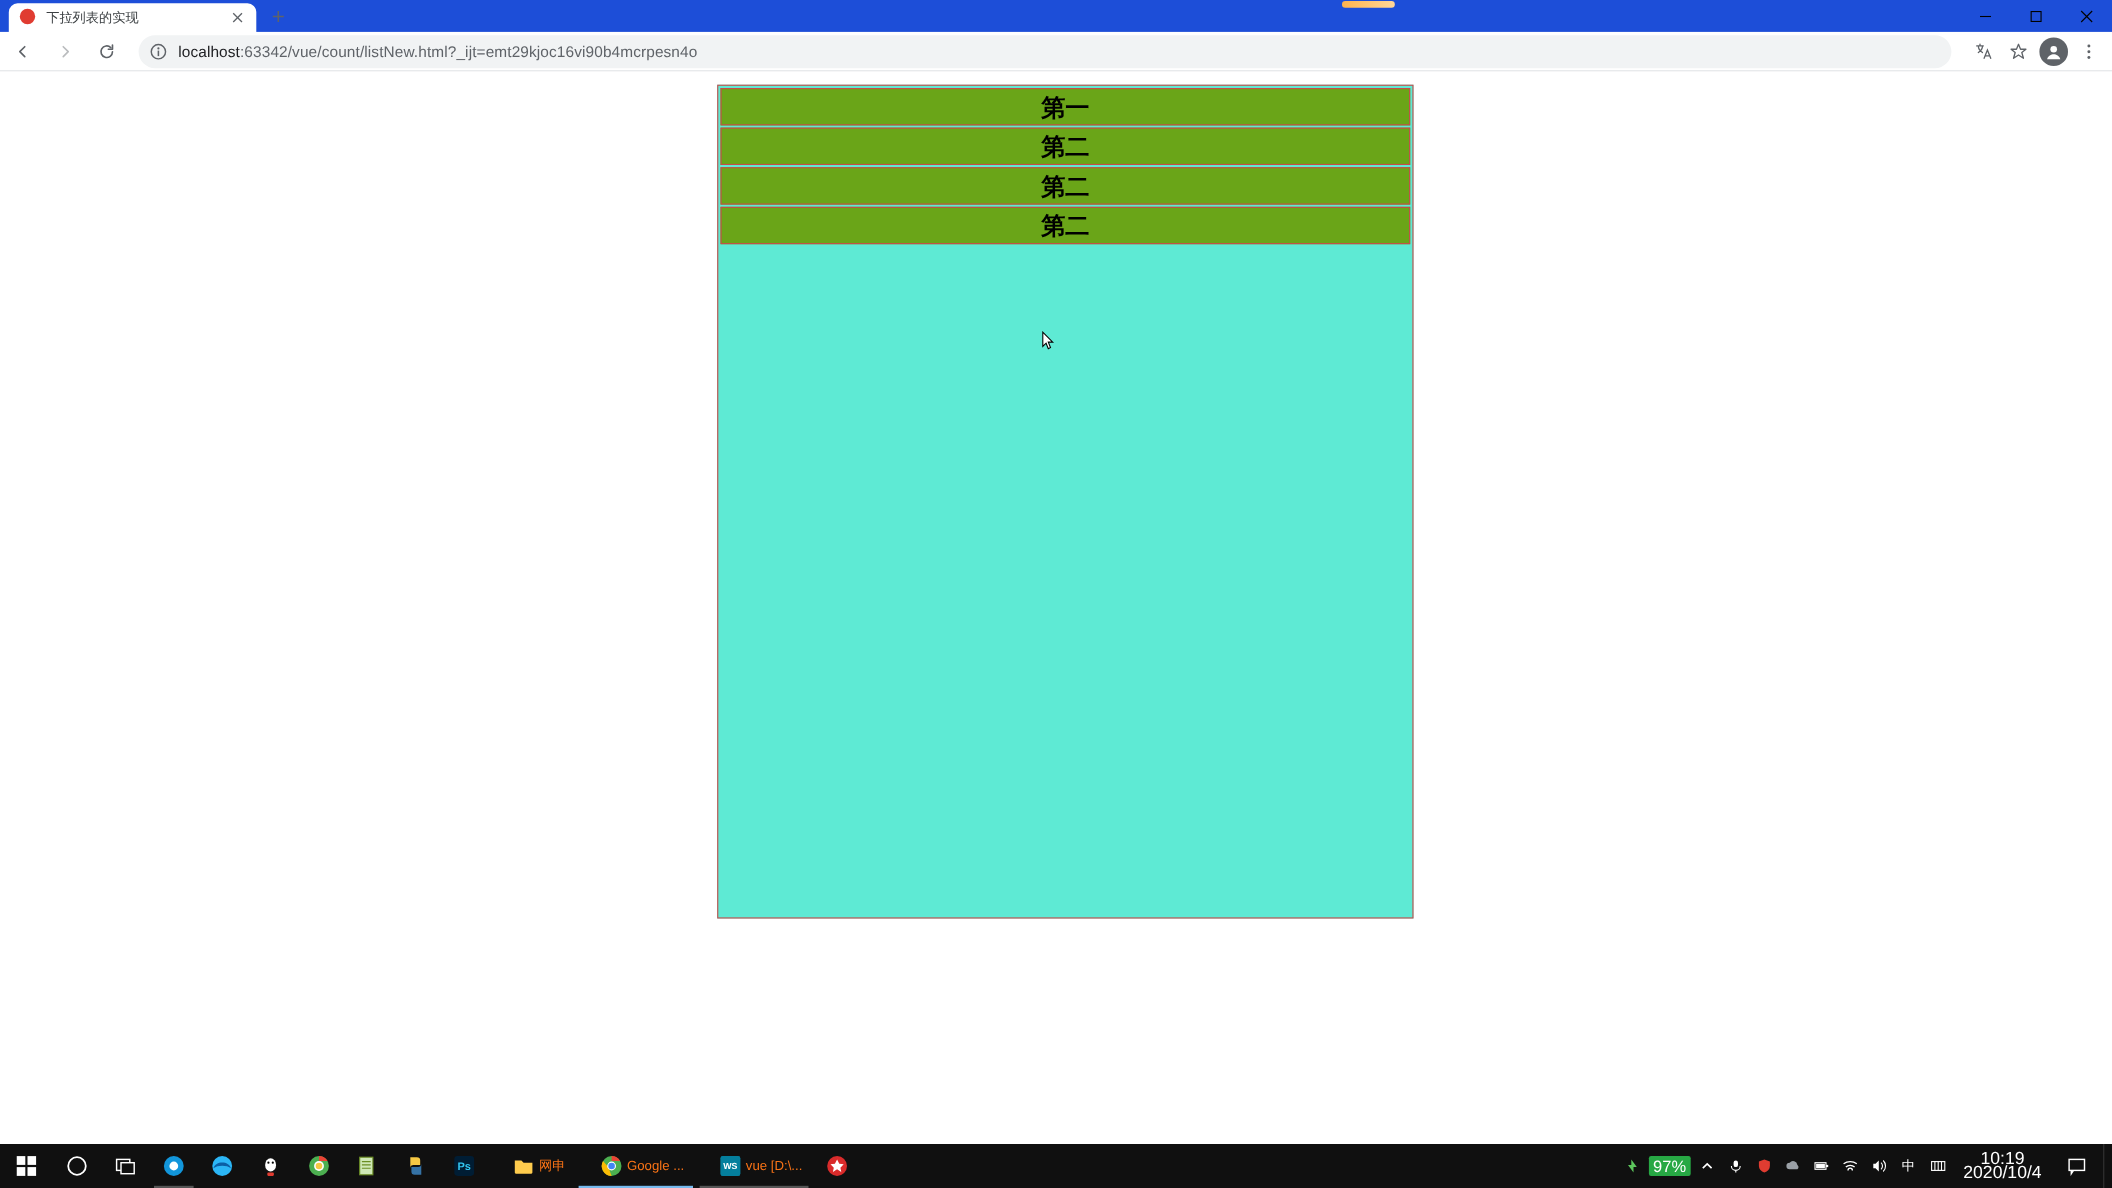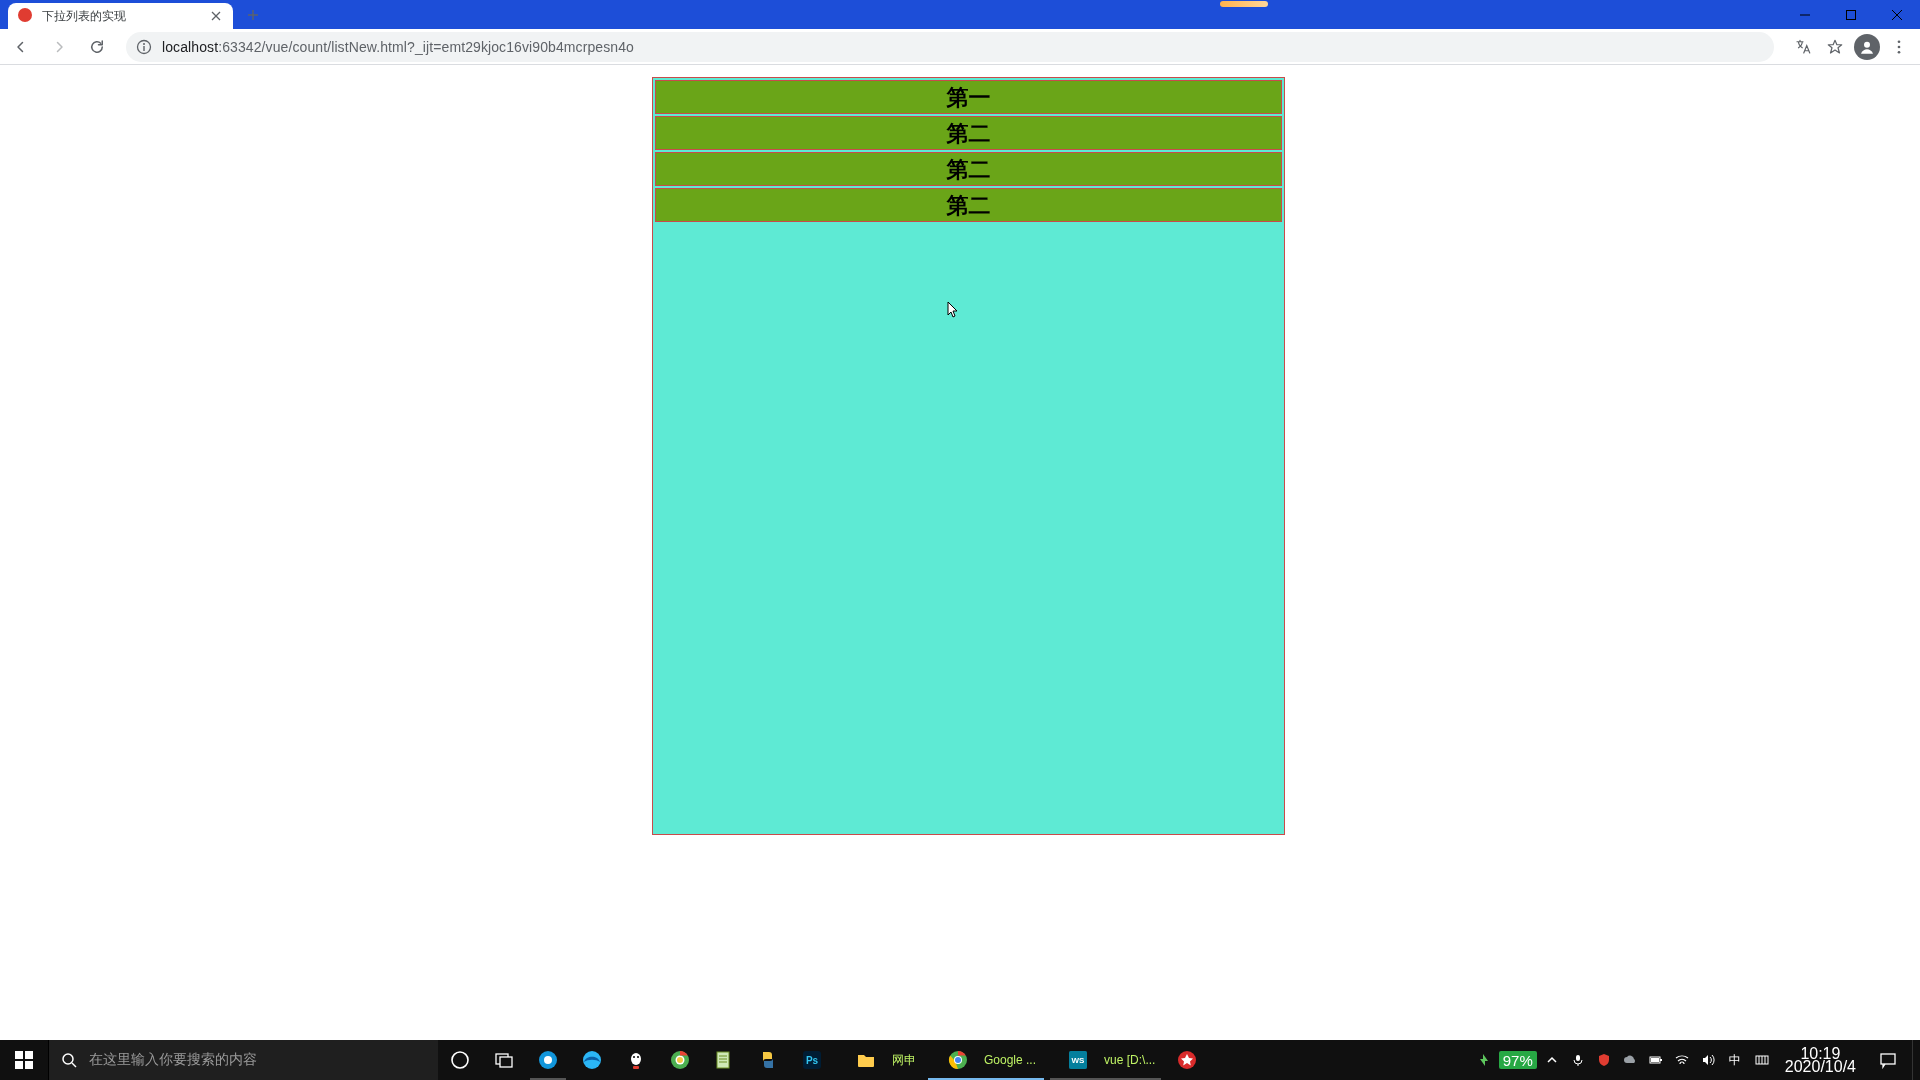--- a/index.html
+++ b/index.html
@@ -52,21 +52,21 @@
     .start { width:48px; height:40px; display:flex; align-items:center; justify-content:center; }
     .start svg { width:18px; height:18px; }
     .search { display:flex; align-items:center; height:40px; background:#1f1f1f; width:390px; border-left:1px solid #000; }
     .search .mag { width:40px; display:flex; align-items:center; justify-content:center; }
     .search .mag svg { width:16px; height:16px; }
     .search .placeholder { color:#9a9a9a; font-size:14px; font-family:"Microsoft YaHei",sans-serif; }
     .task-icons { display:flex; align-items:center; height:40px; }
     .task-icon { width:44px; height:40px; display:flex; align-items:center; justify-content:center; position:relative; }
     .task-running::after { content:''; position:absolute; bottom:0; left:4px; right:4px; height:2px; background:#555; }
     .task-icon svg { width:22px; height:22px; }
-    .task-label { color:#bef264; font-size:12px; margin-left:16px; white-space:nowrap; font-family:"Microsoft YaHei",sans-serif; }
+    .task-label { color:#f97316; font-size:12px; margin-left:4px; white-space:nowrap; font-family:"Microsoft YaHei",sans-serif; }
     .task-app { display:flex; align-items:center; padding:0 10px; height:40px; position:relative; }
     .task-app.active::after { content:''; position:absolute; bottom:0; left:2px; right:2px; height:2px; background:#76b9ed; }
     .task-app .icon { width:20px; height:20px; display:flex; align-items:flex-start; justify-content:center;margin-left:12px; }
     .spacer { flex:1; }
     .tray { display:flex; align-items:center; height:40px; gap:4px; padding-right:2px; }
     .tray .tray-icon { width:22px; height:40px; display:flex; align-items:center; justify-content:center; }
     .tray .tray-icon svg { width:14px; height:14px; }
     .battery-pill { height:18px; background:#27a844; color:#fff; font-size:15px; padding:0 4px; border-radius:2px; display:flex; align-items:center; font-family:Arial,sans-serif; }
     .ime-block { width:24px; height:40px; display:flex; align-items:center; justify-content:center; color:#fff; font-size:12px; font-family:"Microsoft YaHei",sans-serif; }
     .clock { text-align:center; font-size:16px; line-height:13px; padding:0 8px; font-family:"Microsoft YaHei",Arial,sans-serif; }
@@ -192,29 +192,20 @@
 
 <div class="taskbar">
   <div class="start">
     <svg viewBox="0 0 18 18">
         <rect x="0" y="0" width="8" height="8" fill="#fff"></rect>
         <rect x="10" y="0" width="8" height="8" fill="#fff"></rect>
         <rect x="0" y="10" width="8" height="8" fill="#fff"></rect>
         <rect x="10" y="10" width="8" height="8" fill="#fff"></rect>
       </svg>
   </div>
-  <div class="search">
-    <div class="mag">
-        <svg viewBox="0 0 16 16">
-          <circle cx="7" cy="7" r="5" stroke="#fff" fill="none" stroke-width="1.5"></circle>
-          <line x1="11" y1="11" x2="15" y2="15" stroke="#fff" stroke-width="1.5"></line>
-        </svg>
-      </div>
-    <div class="placeholder">在这里输入你要搜索的内容</div>
-  </div>
   <div class="task-icons">
     <div class="task-icon">
         <svg viewBox="0 0 22 22">
           <circle cx="11" cy="11" r="8" stroke="#fff" fill="none" stroke-width="1.6"></circle>
         </svg>
       </div>
     <div class="task-icon">
         <svg viewBox="0 0 22 22">
           <rect x="3" y="5" width="12" height="10" stroke="#fff" fill="none" stroke-width="1.3"></rect>
           <rect x="7" y="8" width="12" height="10" stroke="#fff" fill="#101010" stroke-width="1.3"></rect>

